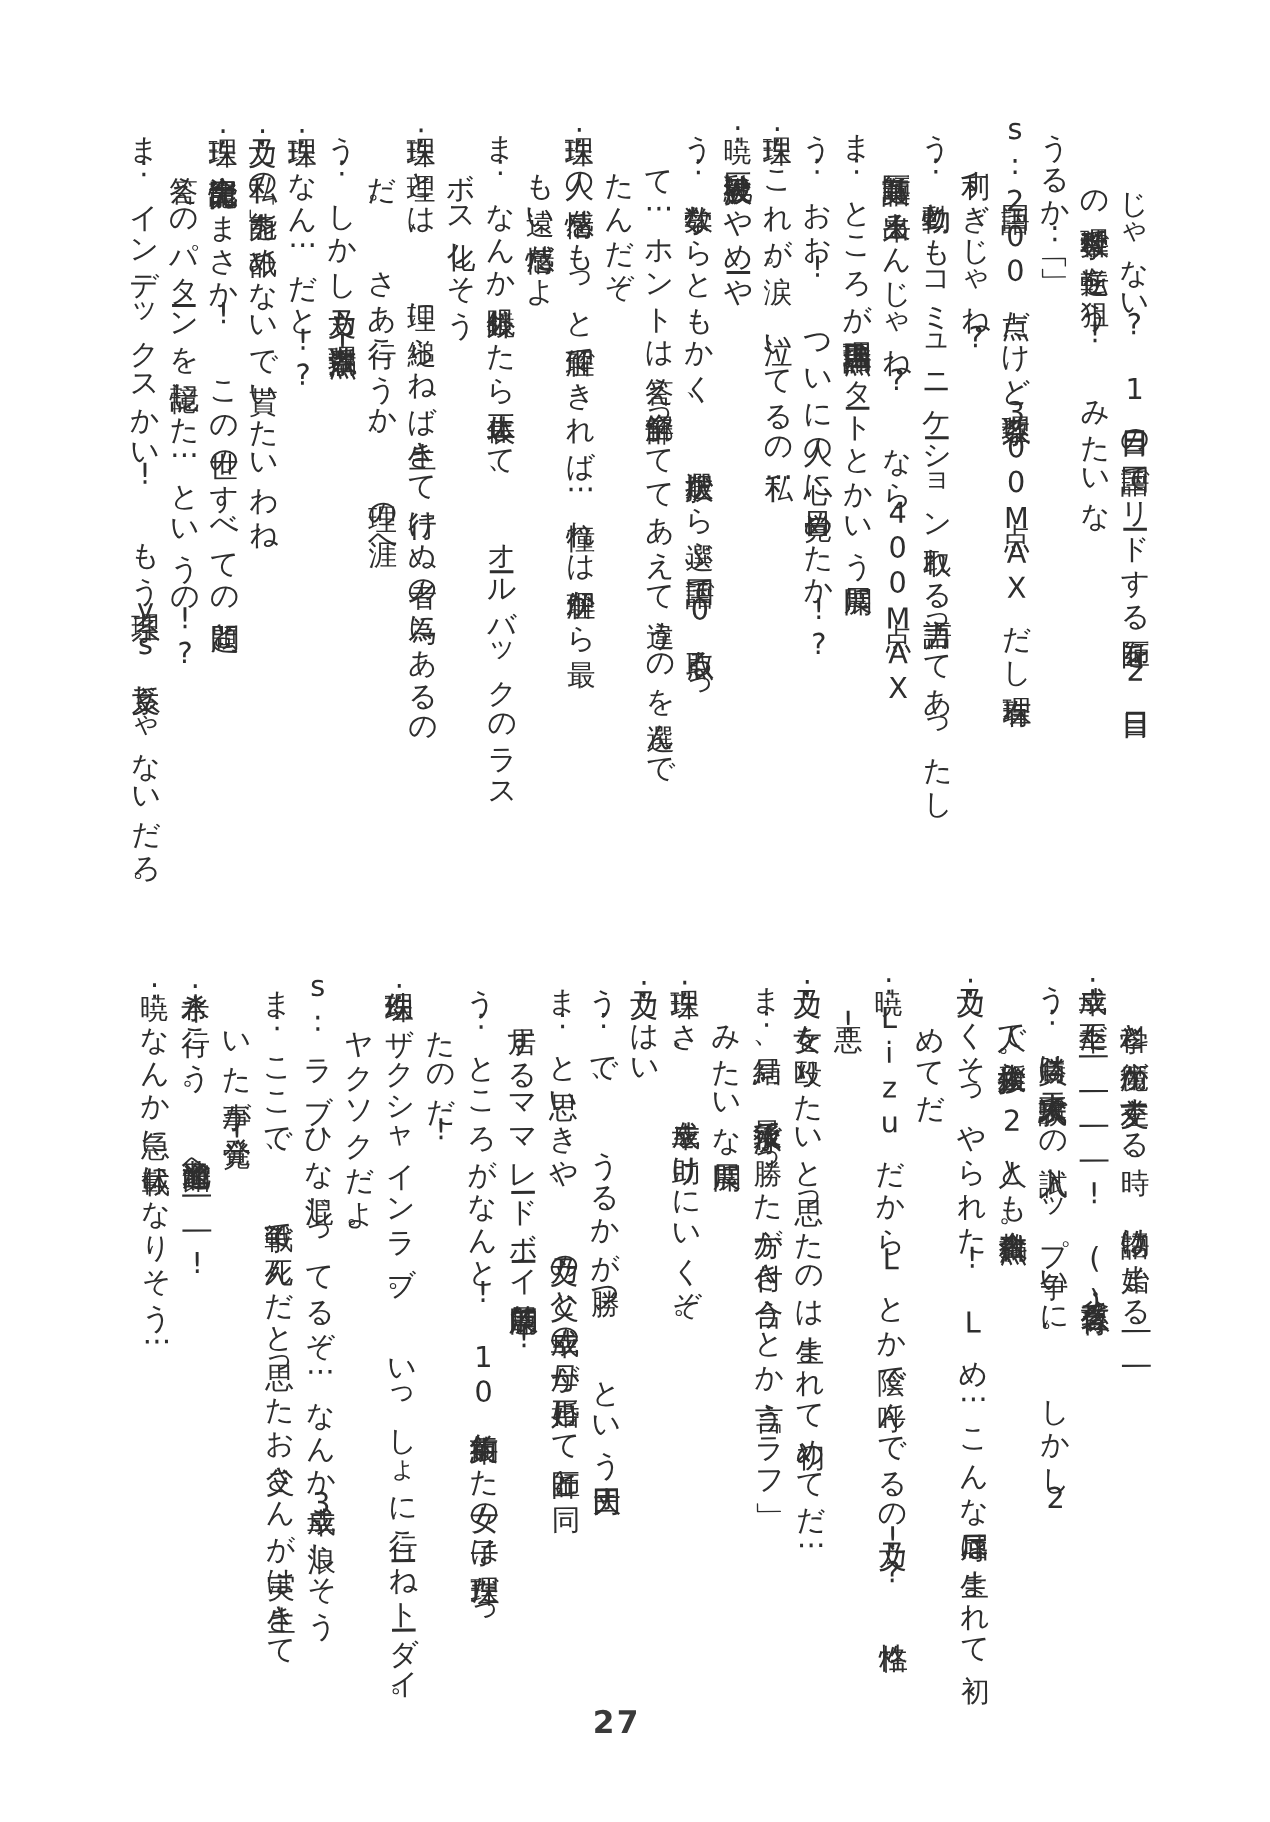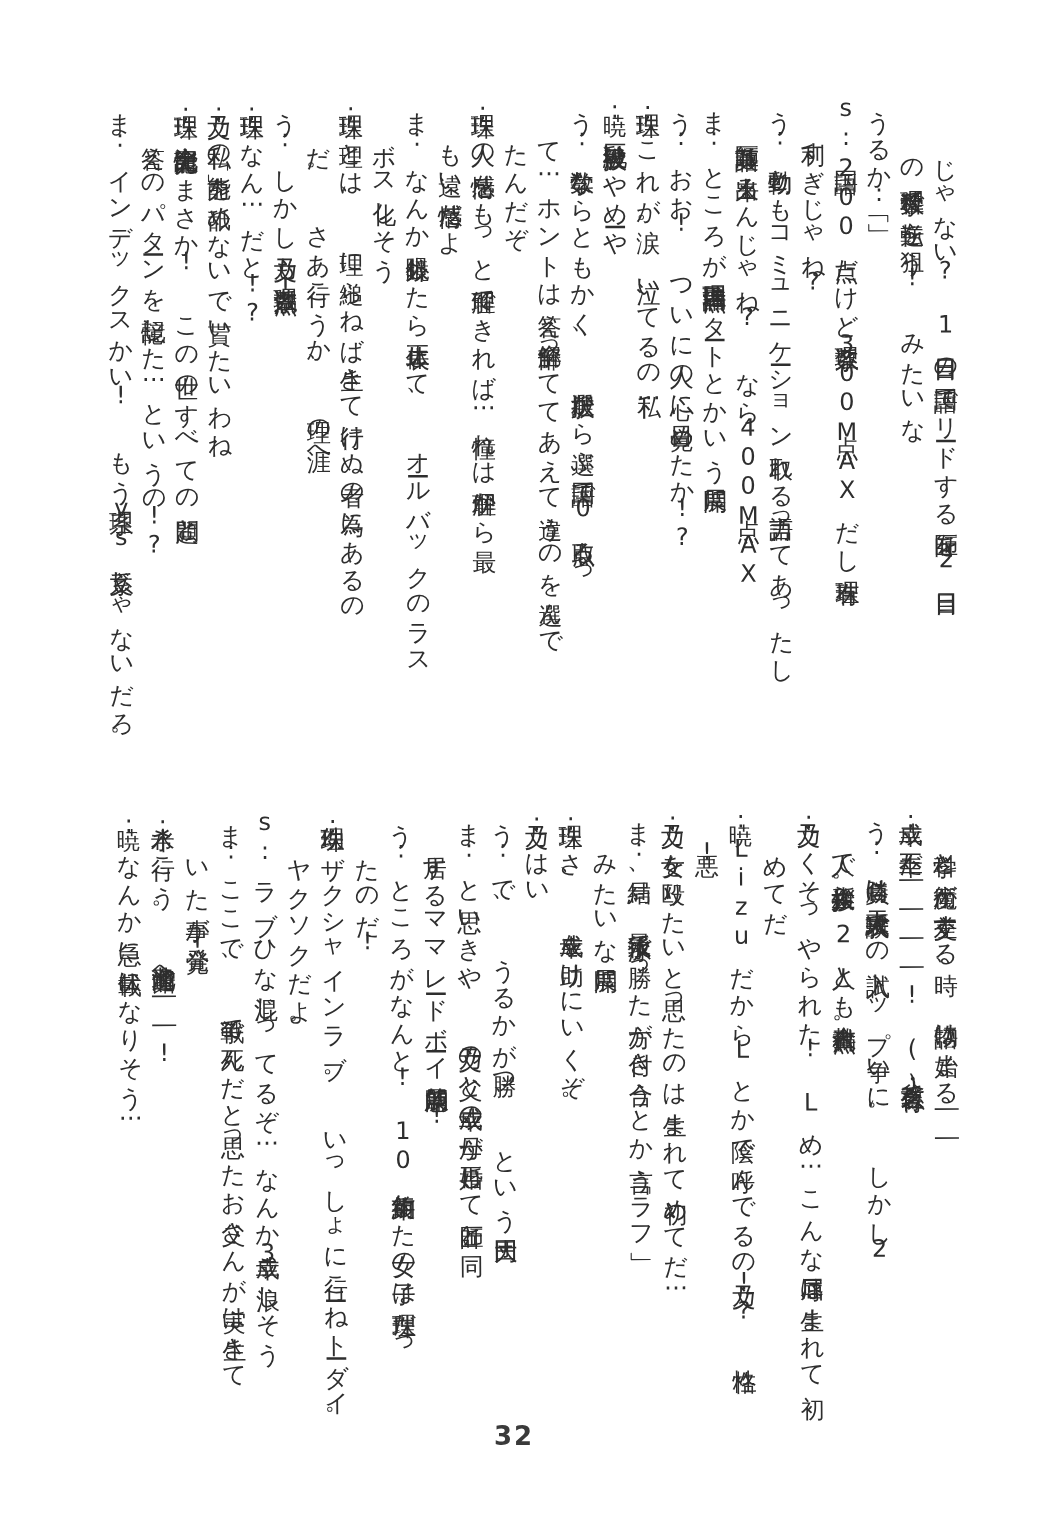--- a/index.html
+++ b/index.html
@@ -105,14 +105,14 @@
       <div class="vline">う:ところがなんと!　10年前約束した女の子は理珠だっ</div>
       <div class="vline" style="padding-top: 35px;">たのだ!</div>
       <div class="vline">幼理珠:ザクシャインラブ。　いっしょに行こーねトーダイ。</div>
       <div class="vline" style="padding-top: 35px;">ヤクソクだよ。</div>
       <div class="vline">s:ラブひな混じってるぞ…なんか成幸3浪しそう</div>
       <div class="vline">ま:ここで、　戦争で死んだと思ったお父さんが実は生きて</div>
       <div class="vline" style="padding-top: 35px;">いた事が発覚!</div>
       <div class="vline">水希:行こう。　北海道函館へ――!</div>
       <div class="vline">暁:なんか急に休載になりそう…</div>
     </div>
-  <div class="pagenum">32</div>
+  <div class="pagenum">27</div>
 </div>
 
 </body></html>

